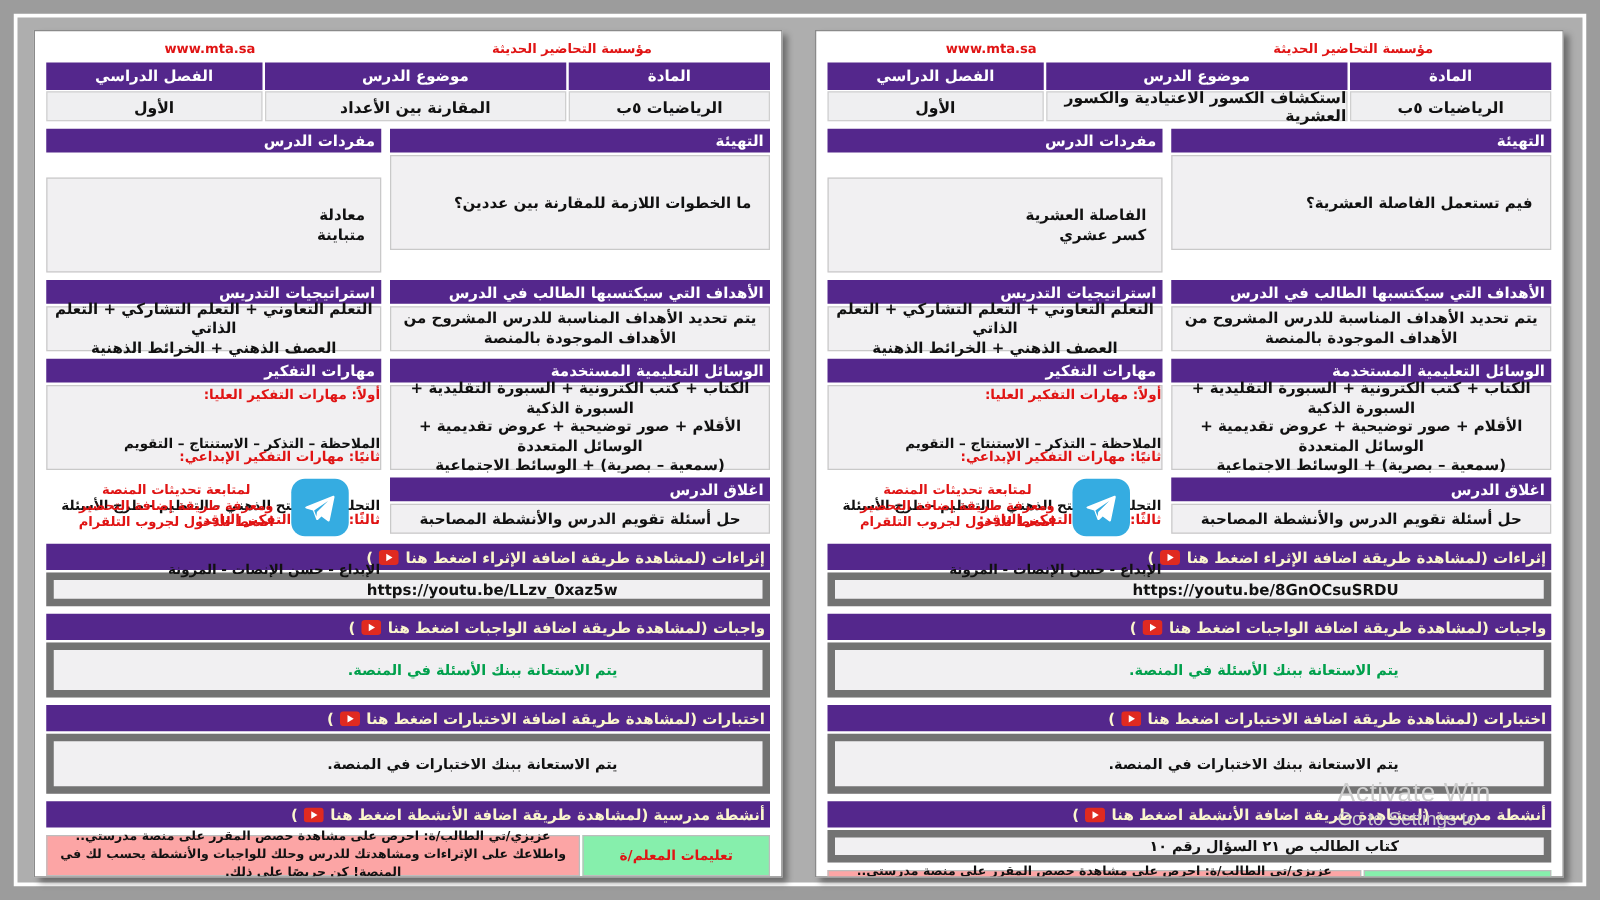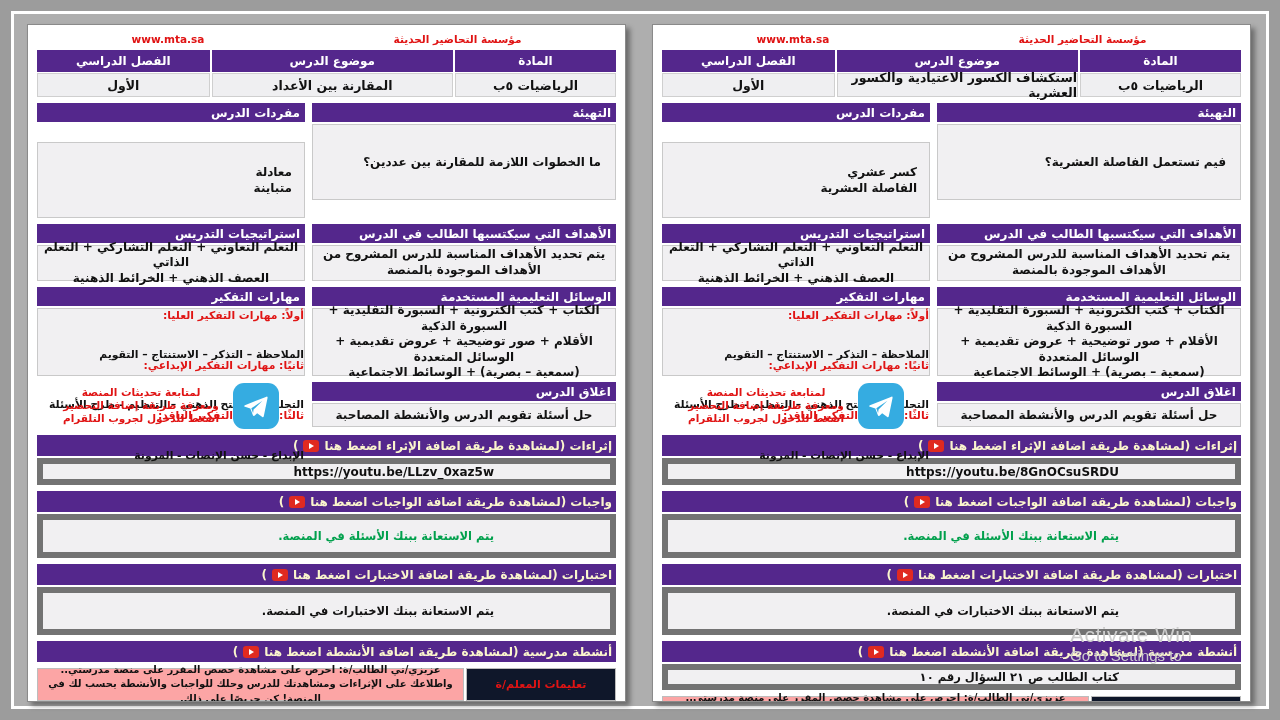--- a/index.html
+++ b/index.html
@@ -52,21 +52,21 @@
                  align-items:center; padding-right:116px; font-weight:bold; color:#111; }
   .bb-enrich { height:27px; font-size:12px; }
   .bb-hw { height:44px; font-size:11.5px; color:#00a04c; }
   .bb-tests { height:48px; font-size:11.5px; }
   .bb-act { height:26px; font-size:11.5px; }
   .ltr { direction:ltr; unicode-bidi:isolate; }
 
   .yt-icon { flex:none; display:inline-flex; }
 
   .footer { display:flex; gap:2px; margin-top:6px; height:33px; }
-  .footer-label { width:150px; background:#0f172a; border:1px solid #bdbdbd; color:#e01414;
+  .footer-label { width:150px; background:#86efac; border:1px solid #bdbdbd; color:#e01414;
                   font-weight:bold; font-size:11px; display:flex; align-items:center; justify-content:center; flex:none; }
   .footer-text { flex:1; background:#fca5a5; border:1px solid #bdbdbd; color:#111; font-weight:bold;
                  font-size:10px; display:flex; flex-direction:column; justify-content:center;
                  text-align:center; line-height:1.45; }
 
   .watermark { position:absolute; right:-6px; top:612px; text-align:left; width:205px; overflow:hidden;
                color:#cdcdcd; font-family:"Liberation Sans", sans-serif; pointer-events:none; }
   .watermark .wm1 { font-size:21px; letter-spacing:.5px; }
   .watermark .wm2 { font-size:15px; }
 </style>
@@ -244,22 +244,22 @@
       </div>
 
       <div class="row2col">
         <div class="col-r">
           <div class="sec-head">التهيئة</div>
           <div class="sec-body body-tahyia">فيم تستعمل الفاصلة العشرية؟</div>
         </div>
         <div class="col-l">
           <div class="sec-head">مفردات الدرس</div>
           <div class="sec-body body-vocab">
+            <span>الفاصلة العشرية</span>
             <span>كسر عشري</span>
-            <span>الفاصلة العشرية</span>
           </div>
         </div>
       </div>
 
       <div class="row2col">
         <div class="col-r">
           <div class="sec-head">الأهداف التي سيكتسبها الطالب في الدرس</div>
           <div class="sec-body body-center h36">يتم تحديد الأهداف المناسبة للدرس المشروح من الأهداف الموجودة بالمنصة</div>
         </div>
         <div class="col-l">

